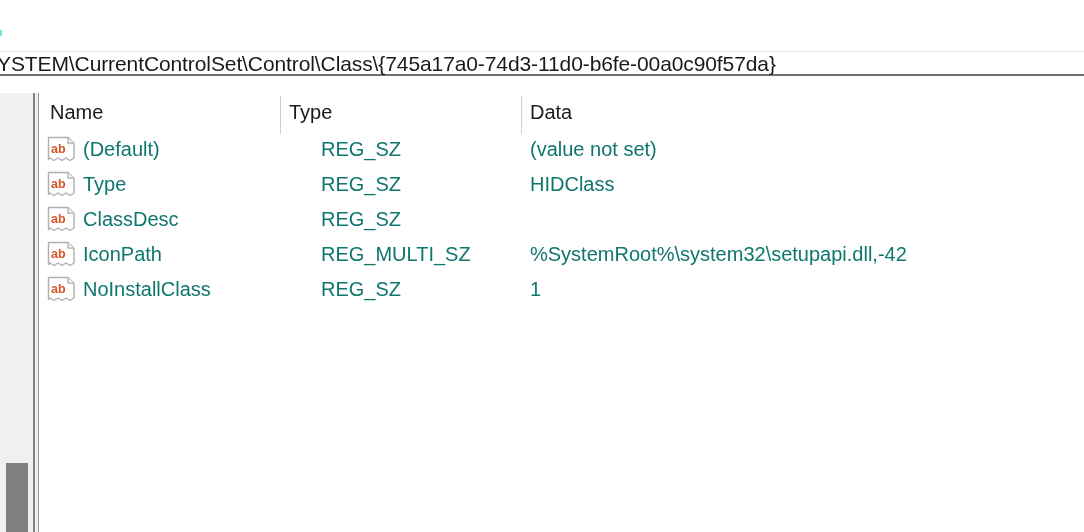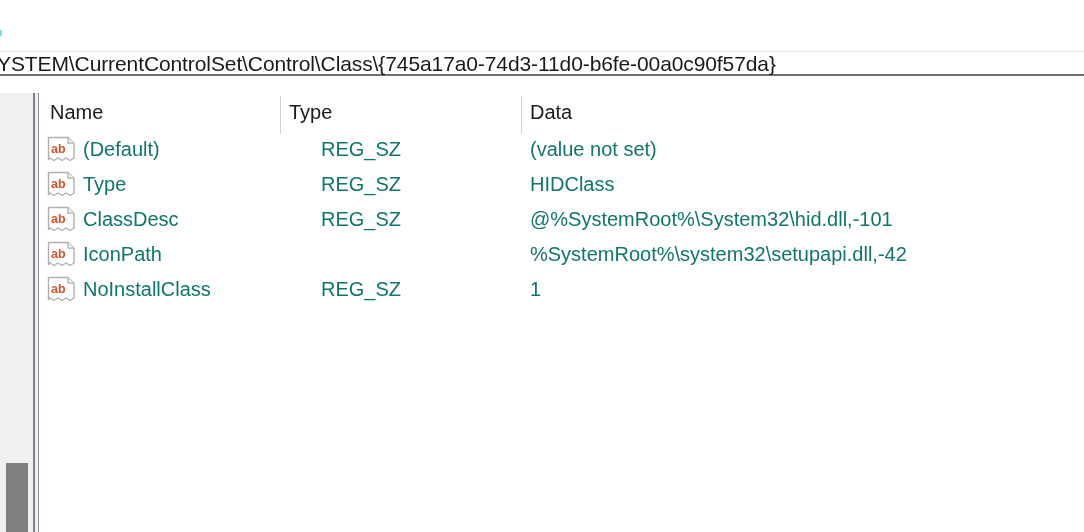--- a/index.html
+++ b/index.html
@@ -220,30 +220,30 @@
       </div>
 
       <div class="row">
         <svg class="ab-icon" viewBox="0 0 29 27">
           <path d="M1.5 1.5 H21 L27 7.2 V22 L23 24.5 L19 22 L15 24.5 L11 22 L7 24.5 L3 22 L1.5 23.5 Z" fill="#ffffff" stroke="#b0b0b0" stroke-width="1.4" stroke-linejoin="round"></path>
           <path d="M21 1.5 L21 7.2 L27 7.2" fill="#f2f2f2" stroke="#b0b0b0" stroke-width="1.3"></path>
           <text x="4" y="16.5" font-family="Liberation Sans, sans-serif" font-size="12.5" font-weight="700" fill="#d8552a">ab</text>
         </svg>
         <div class="cell name">ClassDesc</div>
         <div class="cell type">REG_SZ</div>
-        <div class="cell data">@%SystemRoot%\System32\hid.dll,-101</div>
       </div>
 
       <div class="row">
         <svg class="ab-icon" viewBox="0 0 29 27">
           <path d="M1.5 1.5 H21 L27 7.2 V22 L23 24.5 L19 22 L15 24.5 L11 22 L7 24.5 L3 22 L1.5 23.5 Z" fill="#ffffff" stroke="#b0b0b0" stroke-width="1.4" stroke-linejoin="round"></path>
           <path d="M21 1.5 L21 7.2 L27 7.2" fill="#f2f2f2" stroke="#b0b0b0" stroke-width="1.3"></path>
           <text x="4" y="16.5" font-family="Liberation Sans, sans-serif" font-size="12.5" font-weight="700" fill="#d8552a">ab</text>
         </svg>
         <div class="cell name">IconPath</div>
+        <div class="cell type">REG_MULTI_SZ</div>
         <div class="cell data">%SystemRoot%\system32\setupapi.dll,-42</div>
       </div>
 
       <div class="row">
         <svg class="ab-icon" viewBox="0 0 29 27">
           <path d="M1.5 1.5 H21 L27 7.2 V22 L23 24.5 L19 22 L15 24.5 L11 22 L7 24.5 L3 22 L1.5 23.5 Z" fill="#ffffff" stroke="#b0b0b0" stroke-width="1.4" stroke-linejoin="round"></path>
           <path d="M21 1.5 L21 7.2 L27 7.2" fill="#f2f2f2" stroke="#b0b0b0" stroke-width="1.3"></path>
           <text x="4" y="16.5" font-family="Liberation Sans, sans-serif" font-size="12.5" font-weight="700" fill="#d8552a">ab</text>
         </svg>
         <div class="cell name">NoInstallClass</div>

